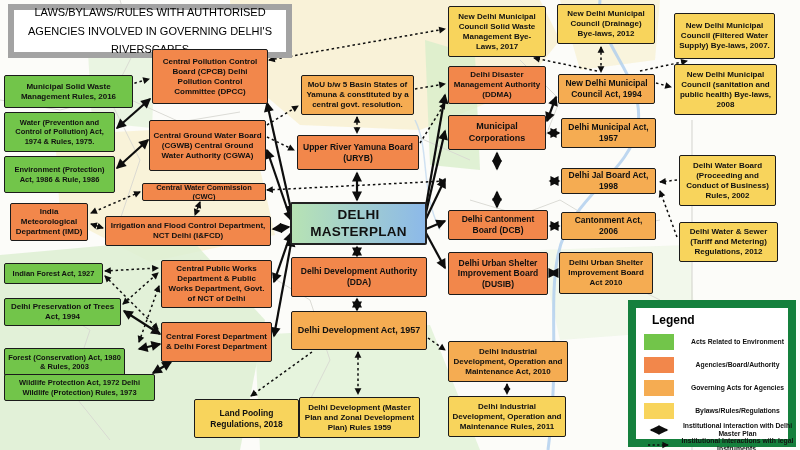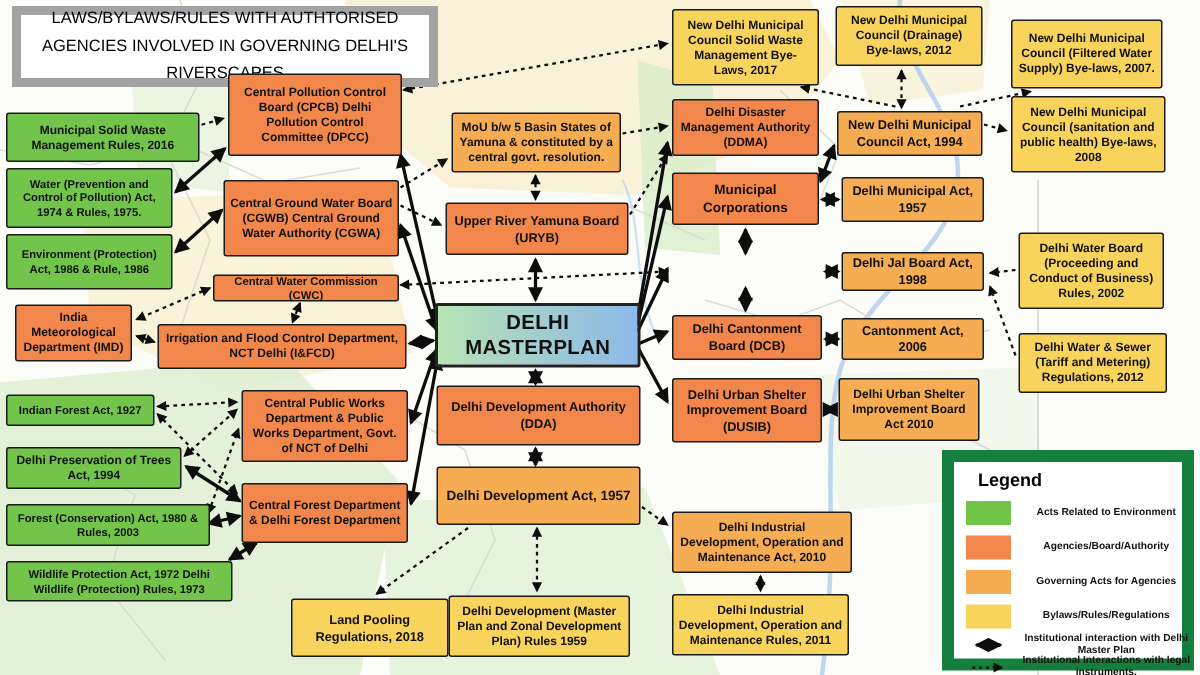--- a/index.html
+++ b/index.html
@@ -125,21 +125,21 @@
     </g>
   </svg>
 
   <div class="title-box">LAWS/BYLAWS/RULES WITH AUTHTORISED AGENCIES INVOLVED IN GOVERNING DELHI'S RIVERSCAPES</div>
 
   <div class="box green" style="left:4px;top:75px;width:129px;height:33px">Municipal Solid Waste Management Rules, 2016</div>
   <div class="box green sm" style="left:4px;top:112px;width:111px;height:40px">Water (Prevention and Control of Pollution) Act, 1974 &amp; Rules, 1975.</div>
   <div class="box green sm" style="left:4px;top:156px;width:111px;height:37px">Environment (Protection) Act, 1986 &amp; Rule, 1986</div>
   <div class="box green sm" style="left:4px;top:263px;width:99px;height:21px">Indian Forest Act, 1927</div>
   <div class="box green" style="left:4px;top:298px;width:117px;height:28px">Delhi Preservation of Trees Act, 1994</div>
-  <div class="box green sm" style="left:4px;top:336px;width:136px;height:28px">Forest (Conservation) Act, 1980 &amp; Rules, 2003</div>
+  <div class="box green sm" style="left:4px;top:348px;width:121px;height:28px">Forest (Conservation) Act, 1980 &amp; Rules, 2003</div>
   <div class="box green sm" style="left:4px;top:374px;width:151px;height:27px">Wildlife Protection Act, 1972 Delhi Wildlife (Protection) Rules, 1973</div>
 
   <div class="box orange" style="left:10px;top:203px;width:78px;height:38px">India Meteorological Department (IMD)</div>
   <div class="box orange" style="left:152px;top:49px;width:116px;height:55px">Central Pollution Control Board (CPCB) Delhi Pollution Control Committee (DPCC)</div>
   <div class="box orange" style="left:149px;top:120px;width:117px;height:51px">Central Ground Water Board (CGWB) Central Ground Water Authority (CGWA)</div>
   <div class="box orange sm" style="left:142px;top:183px;width:124px;height:18px">Central Water Commission (CWC)</div>
   <div class="box orange" style="left:105px;top:216px;width:166px;height:30px">Irrigation and Flood Control Department, NCT Delhi (I&amp;FCD)</div>
   <div class="box orange" style="left:161px;top:260px;width:111px;height:48px">Central Public Works Department &amp; Public Works Department, Govt. of NCT of Delhi</div>
   <div class="box orange" style="left:161px;top:322px;width:111px;height:40px">Central Forest Department &amp; Delhi Forest Department</div>
 

